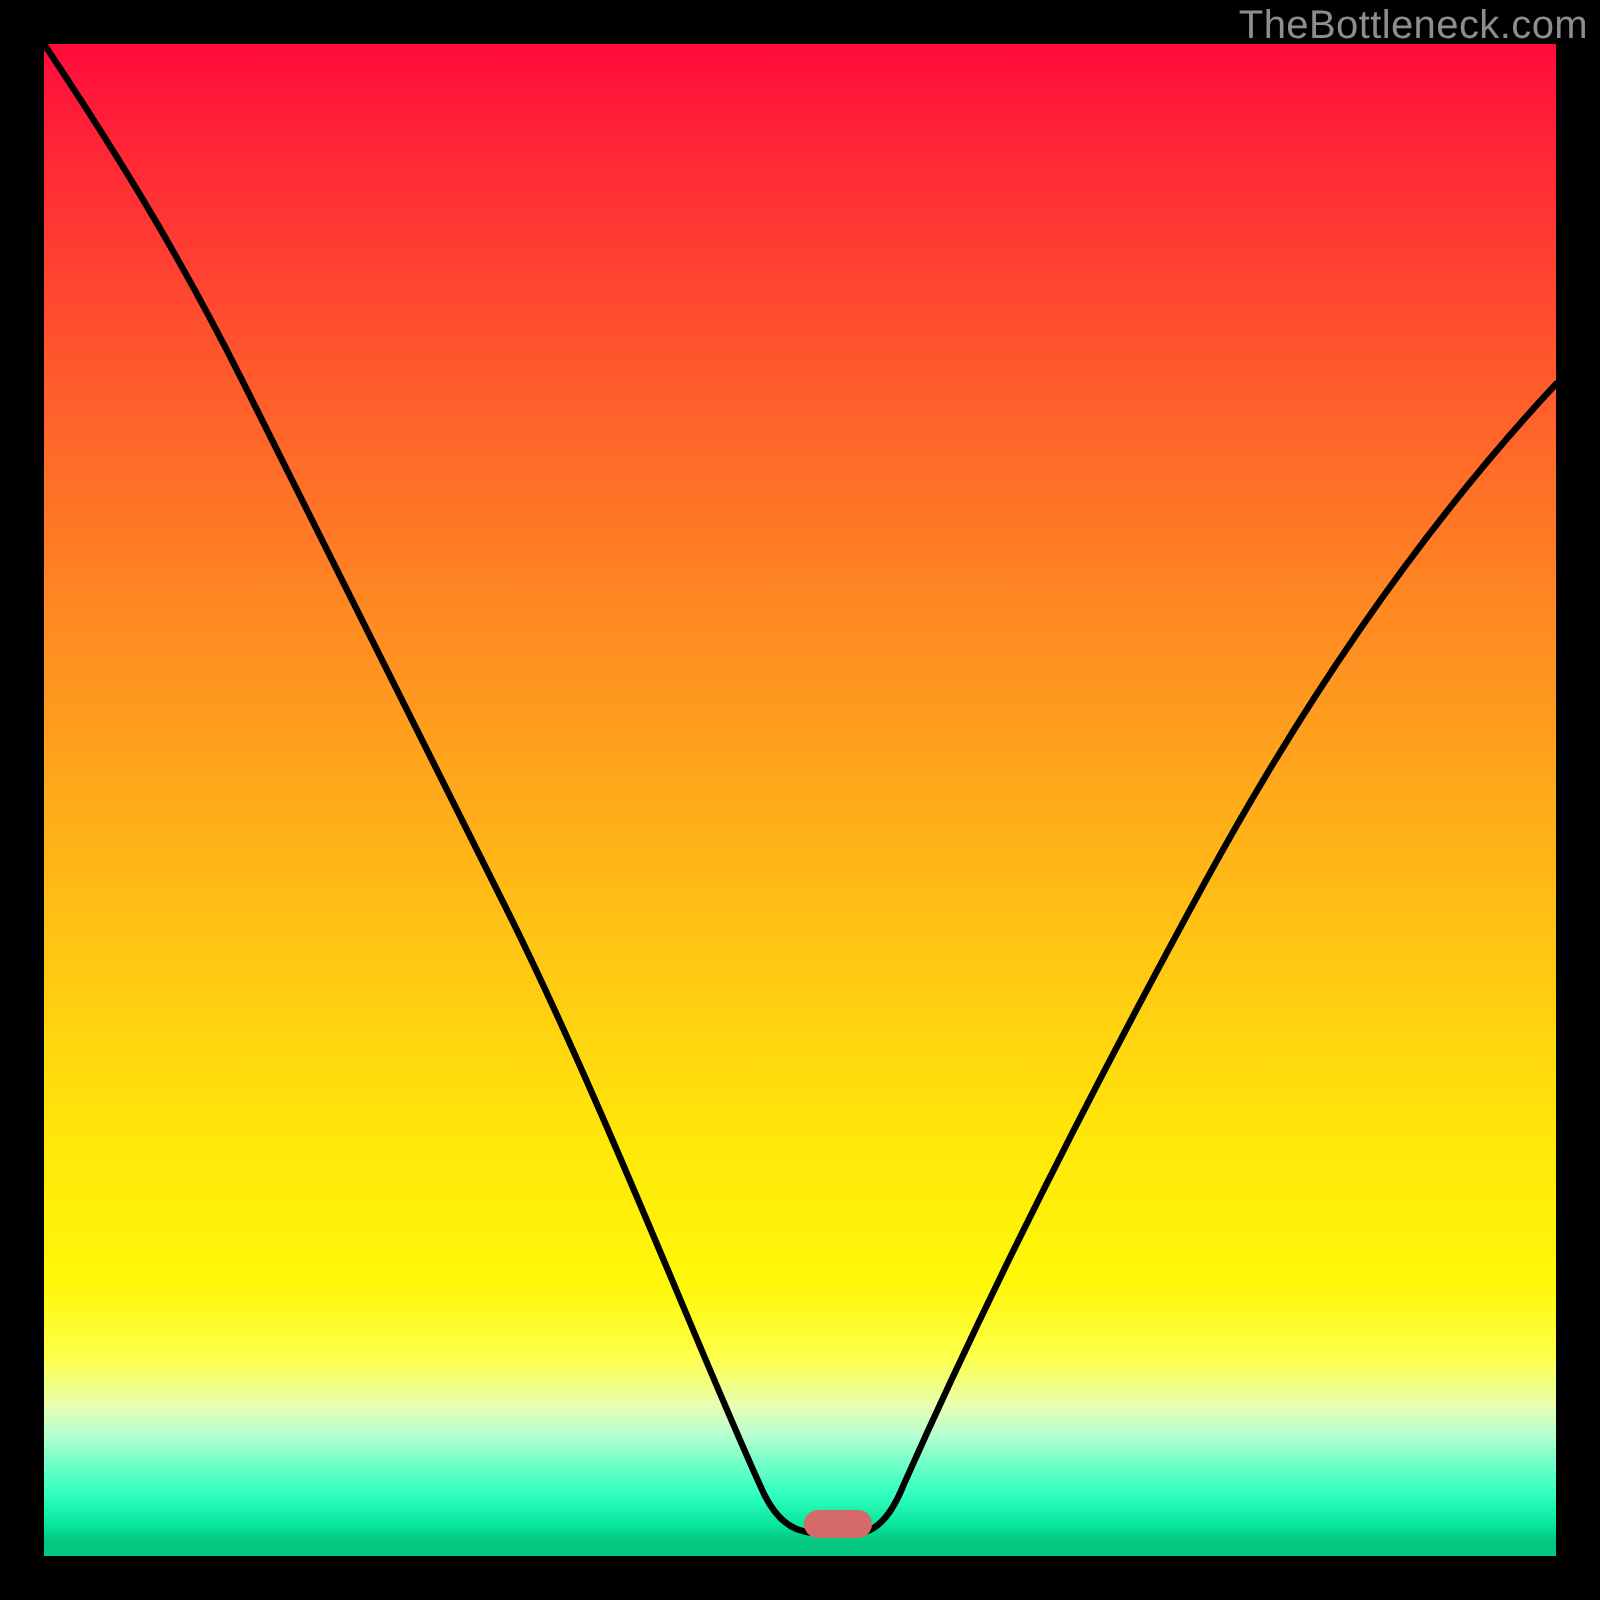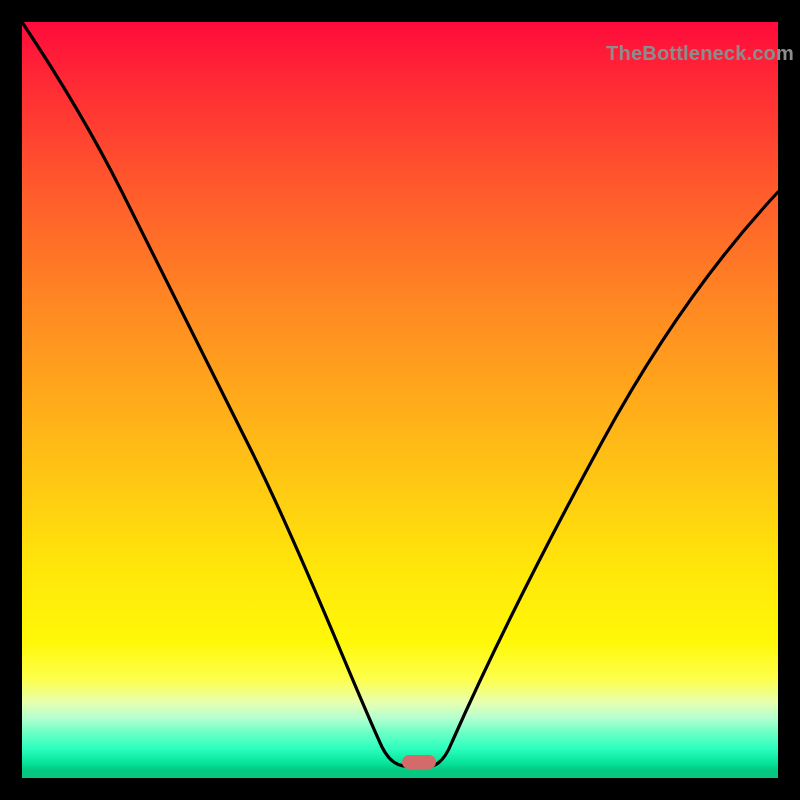--- a/index.html
+++ b/index.html
@@ -54,22 +54,21 @@
     background: #d46a6a;
     border-radius: 8px;
   }
   .watermark {
     position: absolute;
     top: 2px;
     right: 6px;
     color: #8d8d8d;
     font-size: 20px;
     letter-spacing: 0.2px;
-    font-weight: 700;
-    margin-top: 40px;
+    font-weight: 400;
   }
 </style>
 </head>
 <body>
 
 <div class="frame">
 
   <div class="plot-area">
 
     <svg class="curve-svg" viewBox="0 0 756 756" preserveAspectRatio="none">

